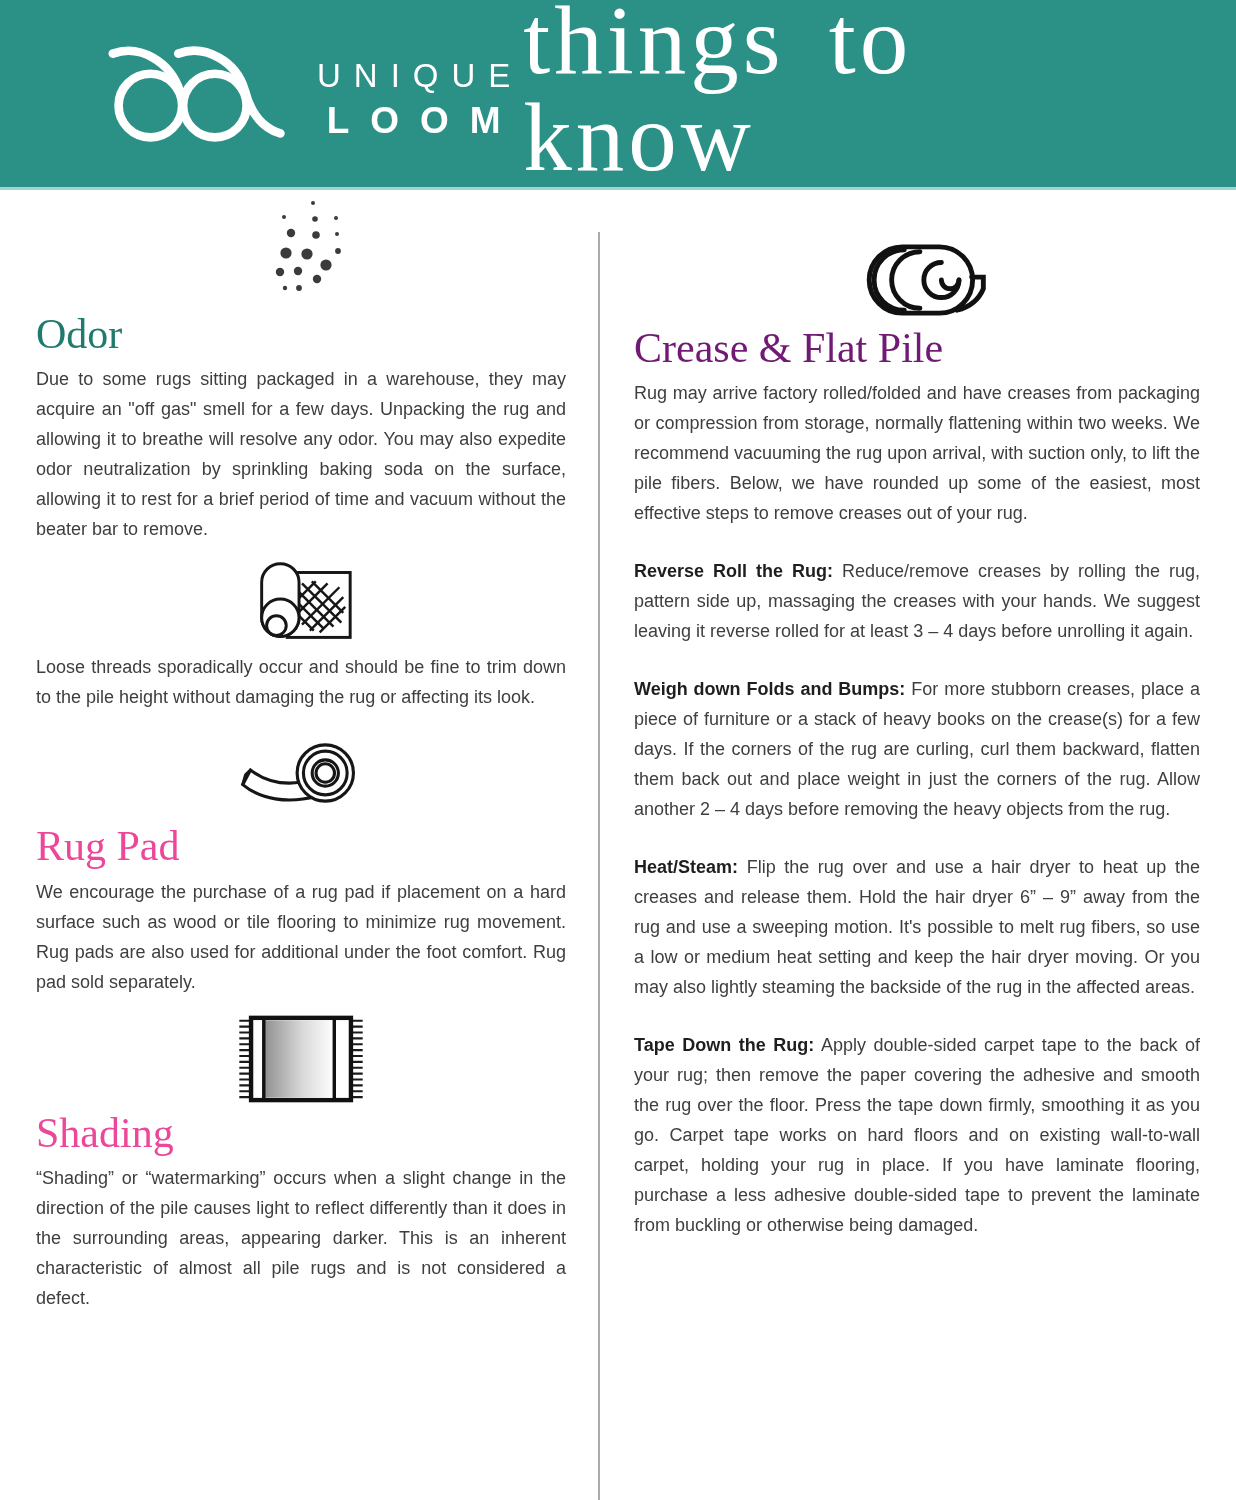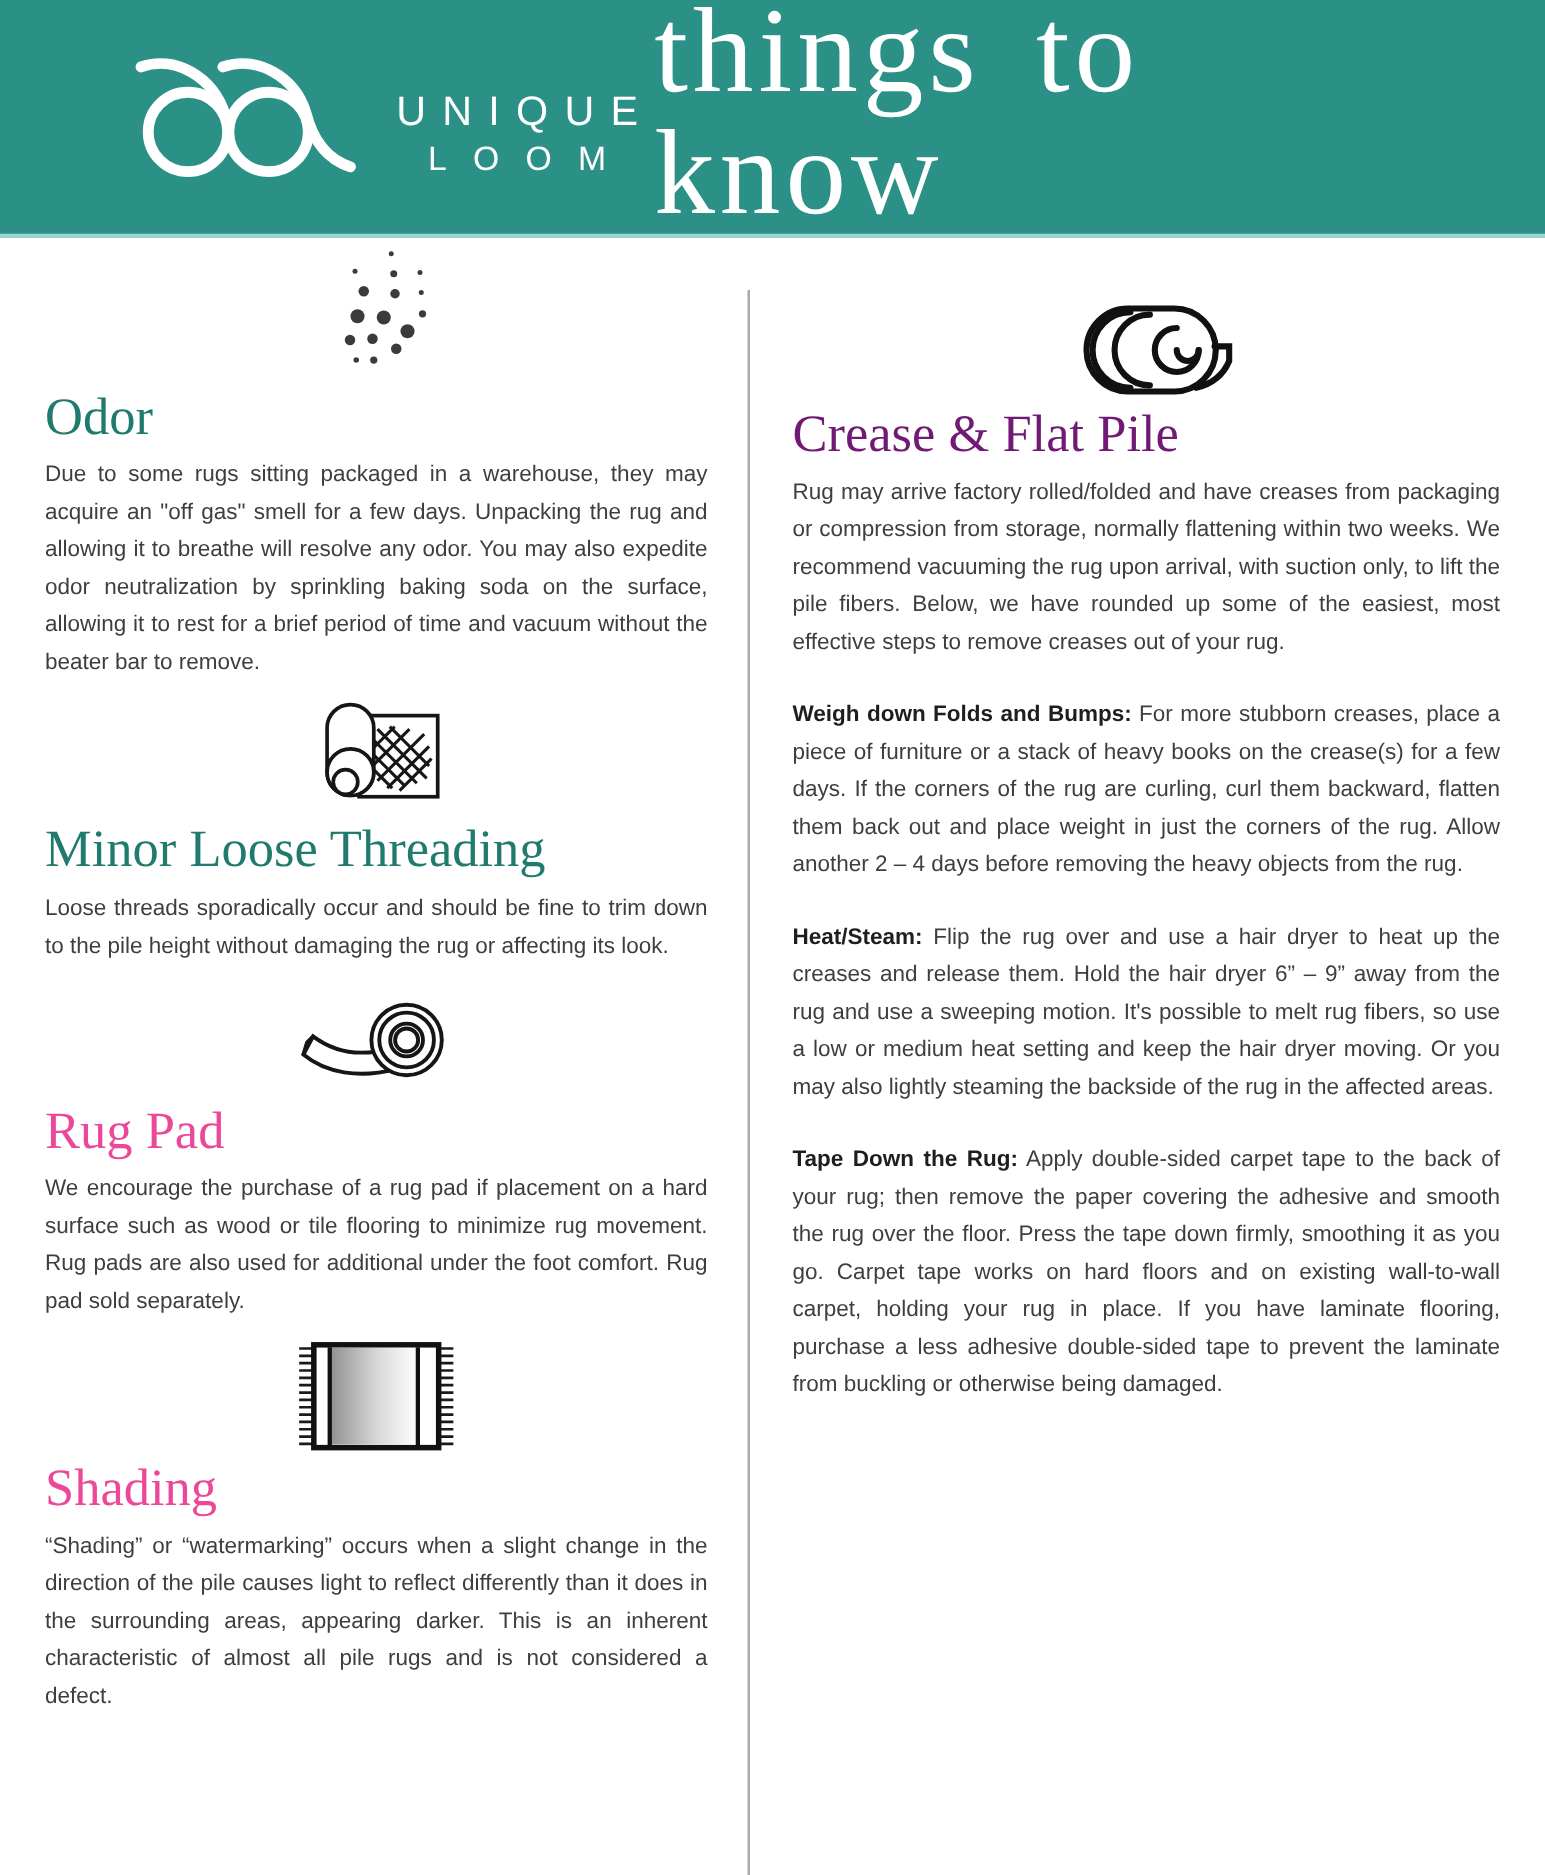--- a/index.html
+++ b/index.html
@@ -6,21 +6,21 @@
   .page{position:relative;width:1236px;height:1500px;background:#fff;overflow:hidden;
         font-family:"Liberation Sans", sans-serif;}
 
   
   .header{height:190px;background:#2b9186;border-bottom:3px solid #9ad8cd;
           display:flex;align-items:center;box-sizing:border-box;}
   .brand{display:flex;align-items:flex-end;margin-left:96px;}
   .logo-svg{width:205px;height:104px;display:block;}
   .brand-text{color:#ffffff;margin-left:16px;text-align:center;}
   .brand-line1{font-size:33px;letter-spacing:13px;line-height:1.3;}
-  .brand-line2{font-size:27px;letter-spacing:21px;line-height:1.3;text-indent:8px;}
+  .brand-line2{font-size:37px;letter-spacing:21px;line-height:1.3;text-indent:8px;font-weight:bold;}
   .page-title{font-family:"Liberation Serif", serif;font-weight:400;color:#ffffff;
               font-size:97px;letter-spacing:4px;word-spacing:16px;
               margin:0 72px 0 auto;line-height:1;padding-bottom:10px;}
 
   
   .content{display:flex;padding:0 36px;box-sizing:border-box;}
   .col-left{width:530px;}
   .col-right{width:566px;margin-left:auto;}
   .v-divider{position:absolute;left:598px;top:232px;bottom:0;width:2px;background:#ababab;}
 
@@ -105,21 +105,20 @@
                 <path d="M 61 31 L 101 71"></path>
               <path d="M 55 37 L 93 75"></path>
                 <path d="M 53 47 L 83 77"></path>
               <path d="M 51 57 L 73 79"></path>
             </g>
             <path d="M 20 66 V 30 A 19 19 0 0 1 58 30 V 66 A 19 19 0 0 1 20 66 Z" fill="#ffffff"></path>
             <circle cx="39" cy="66" r="19" fill="#ffffff"></circle>
             <circle cx="35" cy="74" r="10" fill="#ffffff"></circle>
           </svg>
         </div>
-        <h2 class="section-heading" style="color: rgb(32, 122, 110);">Minor Loose Threading</h2>
         <p class="body-text">Loose threads sporadically occur and should be fine to trim down to the pile height without damaging the rug or affecting its look.</p>
       </div>
 
       <div>
         <div class="icon-wrap mt-tape">
           <svg width="136" height="90" viewBox="0 0 140 92" fill="none" stroke="#161616" stroke-width="3.2">
             <path d="M 86 70 C 56 78, 28 73, 10 58 L 18 43 C 34 55, 56 61, 84 52" fill="#ffffff"></path>
             <path d="M 10 58 L 13 48 L 18 43"></path>
             <circle cx="95" cy="46" r="29" fill="#ffffff"></circle>
             <circle cx="95" cy="46" r="22.5" fill="#ffffff"></circle>
@@ -165,20 +164,21 @@
             <path d="M 62 10 A 30 30 0 0 0 62 72"></path>
             <path d="M 78 12 A 28 28 0 0 0 78 70"></path>
             <path d="M 100 23 A 18 18 0 1 0 118 41"></path>
             <path d="M 118 41 A 9 9 0 1 1 100 41"></path>
             <path d="M 131 38 L 143 38 L 143 50 C 138 62, 128 69, 116 72"></path>
           </svg>
         </div>
         <h2 class="section-heading" style="color: #701a75;">Crease &amp; Flat Pile</h2>
         <p class="body-text">Rug may arrive factory rolled/folded and have creases from packaging or compression from storage, normally flattening within two weeks. We recommend vacuuming the rug upon arrival, with suction only, to lift the pile fibers. Below, we have rounded up some of the easiest, most effective steps to remove creases out of your rug.</p>
 
+        <p class="body-text tip"><span class="tip-label">Reverse Roll the Rug:</span> <span>Reduce/remove creases by rolling the rug, pattern side up, massaging the creases with your hands. We suggest leaving it reverse rolled for at least 3 – 4 days before unrolling it again.</span></p>
 
         <p class="body-text tip"><span class="tip-label">Weigh down Folds and Bumps:</span> <span>For more stubborn creases, place a piece of furniture or a stack of heavy books on the crease(s) for a few days. If the corners of the rug are curling, curl them backward, flatten them back out and place weight in just the corners of the rug. Allow another 2 – 4 days before removing the heavy objects from the rug.</span></p>
 
         <p class="body-text tip"><span class="tip-label">Heat/Steam:</span> <span>Flip the rug over and use a hair dryer to heat up the creases and release them. Hold the hair dryer 6” – 9” away from the rug and use a sweeping motion. It's possible to melt rug fibers, so use a low or medium heat setting and keep the hair dryer moving. Or you may also lightly steaming the backside of the rug in the affected areas.</span></p>
 
         <p class="body-text tip"><span class="tip-label">Tape Down the Rug:</span> <span>Apply double-sided carpet tape to the back of your rug; then remove the paper covering the adhesive and smooth the rug over the floor. Press the tape down firmly, smoothing it as you go. Carpet tape works on hard floors and on existing wall-to-wall carpet, holding your rug in place. If you have laminate flooring, purchase a less adhesive double-sided tape to prevent the laminate from buckling or otherwise being damaged.</span></p>
       </div>
 
     </div>
   </div>

